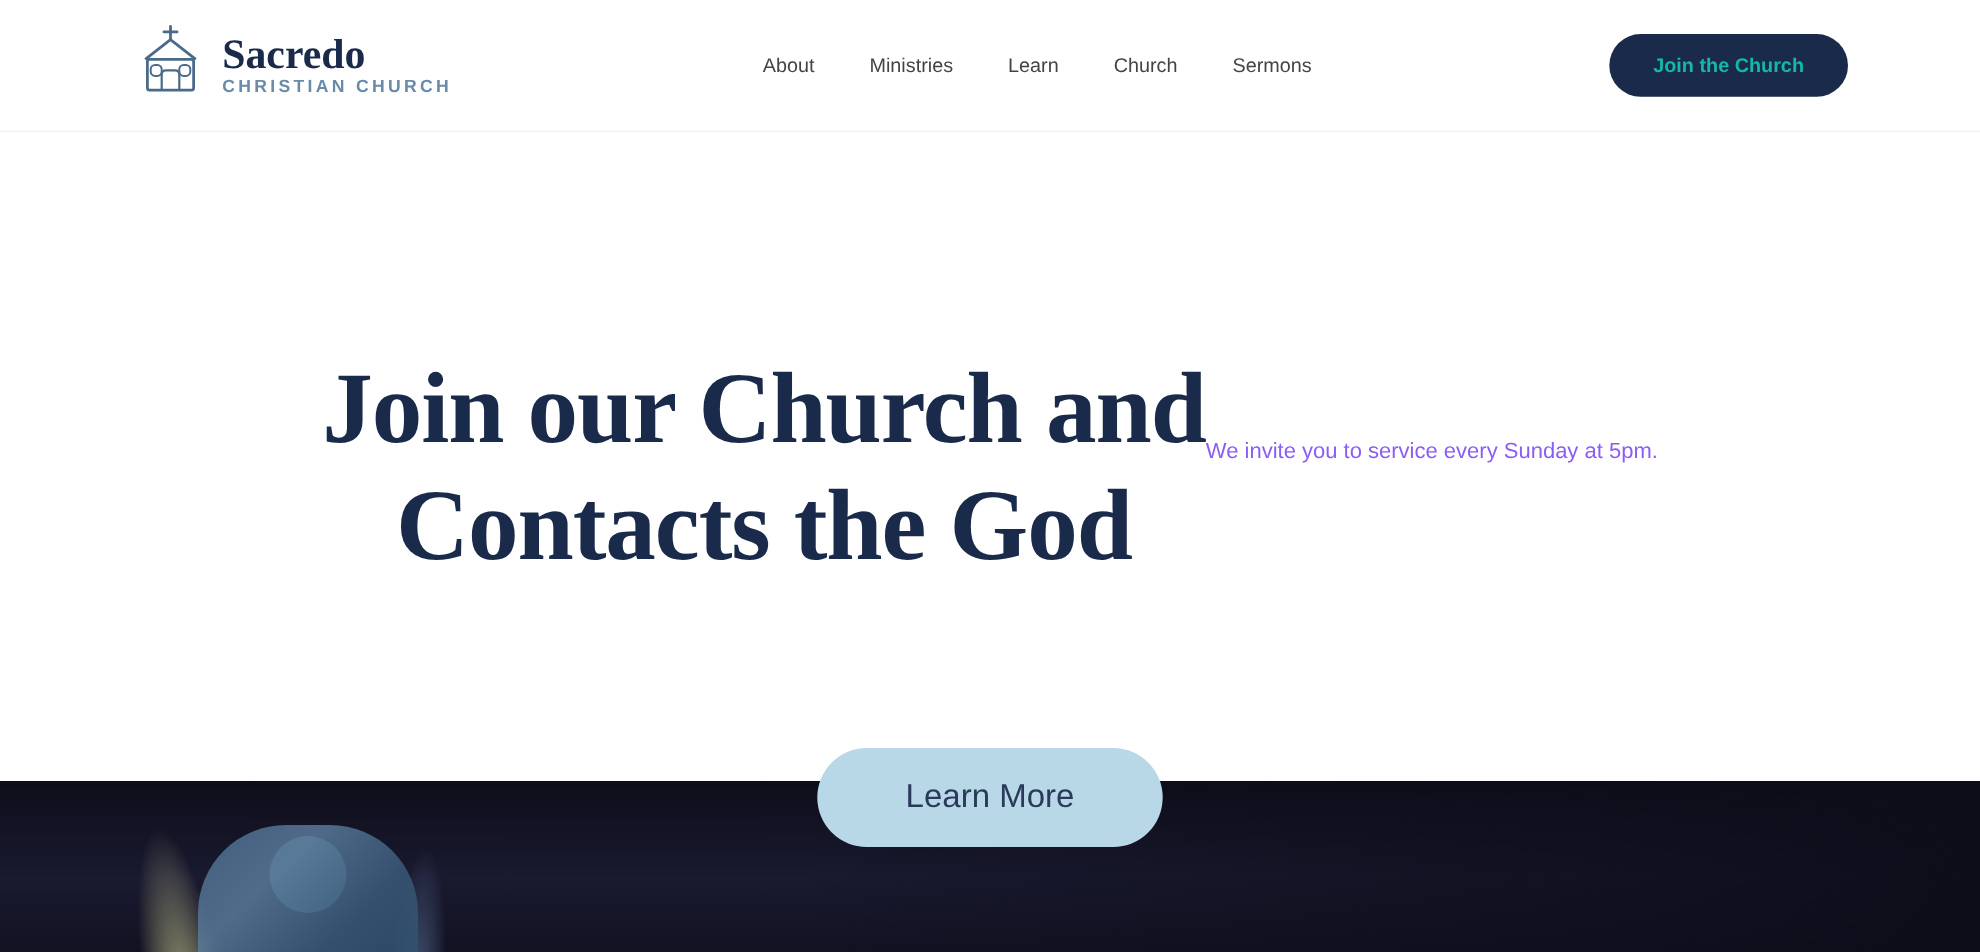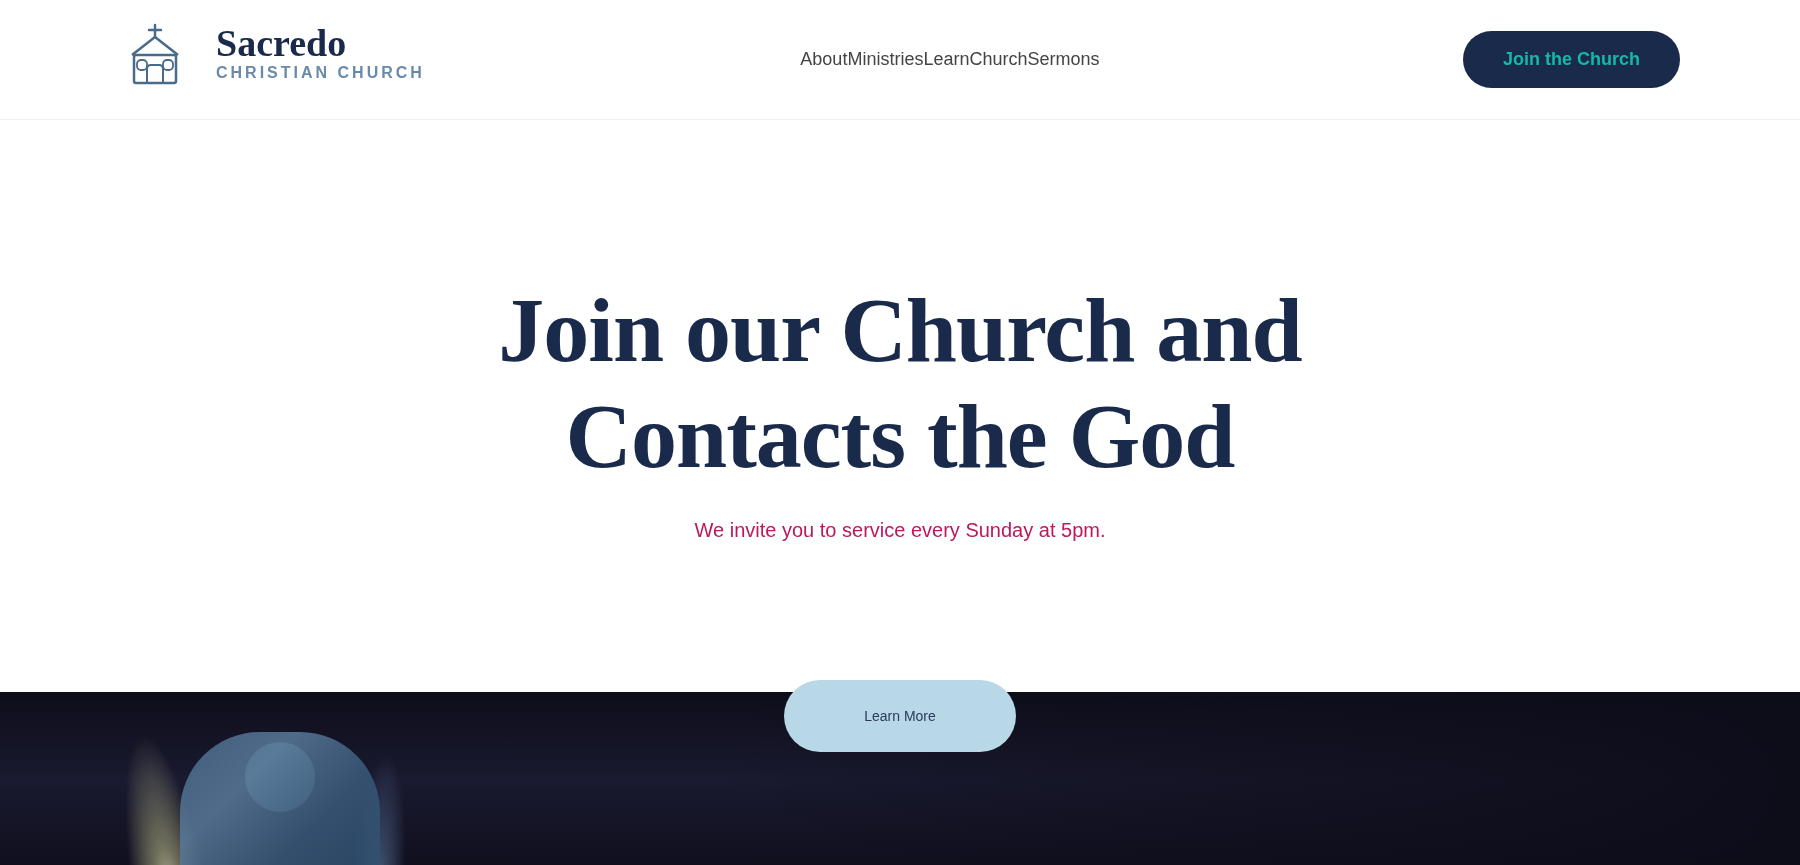--- a/index.html
+++ b/index.html
@@ -22,22 +22,22 @@
       align-items: center;
       justify-content: space-between;
       padding: 20px 120px;
       background: #ffffff;
       border-bottom: 1px solid #f0f0f0;
       height: 120px;
     }
 
     .logo-area {
       display: flex;
-      align-items: flex-start;
-      gap: 26px;
+      align-items: center;
+      gap: 12px;
     }
 
     .church-icon svg {
       width: 70px;
       height: 70px;
     }
 
     .logo-text-block {
       display: flex;
       flex-direction: column;
@@ -56,20 +56,21 @@
       font-weight: 600;
       letter-spacing: 3px;
       color: #6a8aaa;
       font-family: Arial, sans-serif;
       text-transform: uppercase;
     }
 
     nav {
       display: flex;
       align-items: center;
+      gap: 50px;
       margin-left: 12px;
     }
 
     .nav-link {
       font-size: 18px;
       color: #444;
       text-decoration: none;
       font-family: Arial, sans-serif;
       cursor: pointer;
     }
@@ -83,21 +84,20 @@
       font-size: 18px;
       font-weight: 600;
       font-family: Arial, sans-serif;
       cursor: pointer;
       white-space: nowrap;
     }
 
     
     .hero {
       display: flex;
-      flex-direction: column;
       align-items: center;
       justify-content: center;
       text-align: center;
       padding: 80px 200px 0 200px;
       background: #ffffff;
       min-height: 560px;
       position: relative;
     }
 
     .hero-title {
@@ -105,33 +105,33 @@
       font-weight: 700;
       color: #1a2a4a;
       font-family: Georgia, 'Times New Roman', serif;
       line-height: 1.15;
       margin-bottom: 30px;
       letter-spacing: -1px;
     }
 
     .hero-subtitle {
       font-size: 20px;
-      color: #be185d;
+      color: #8b5cf6;
       font-family: Arial, sans-serif;
       margin-bottom: 60px;
       font-weight: 400;
     }
 
     .learn-more-btn {
       background: #b8d8e8;
       color: #2a3a5a;
       border: none;
       border-radius: 50px;
       padding: 28px 80px;
-      font-size: 14px;
+      font-size: 30px;
       font-family: Arial, sans-serif;
       font-weight: 500;
       cursor: pointer;
       position: relative;
       z-index: 10;
     }
 
     
     .bottom-image-area {
       position: relative;

